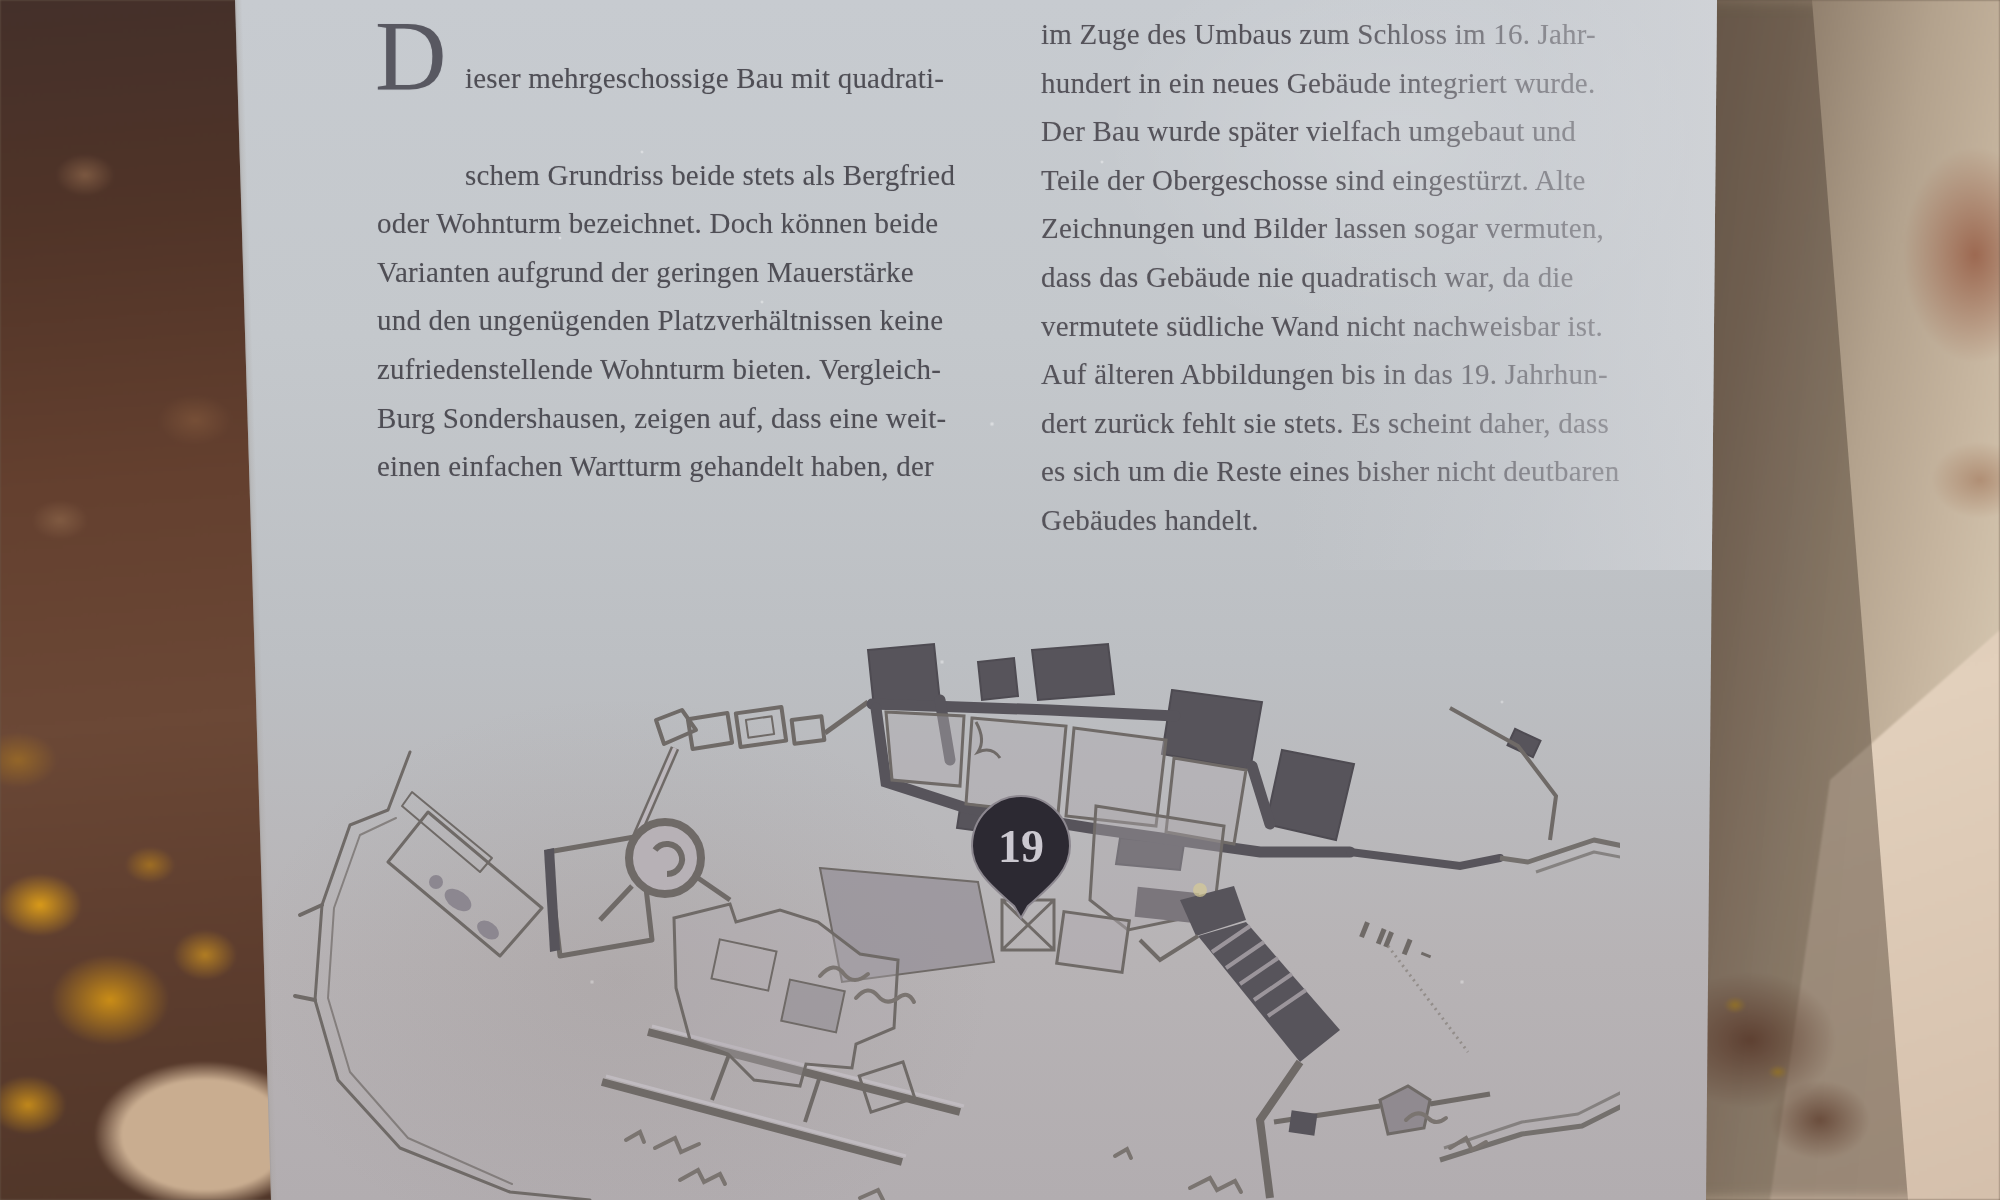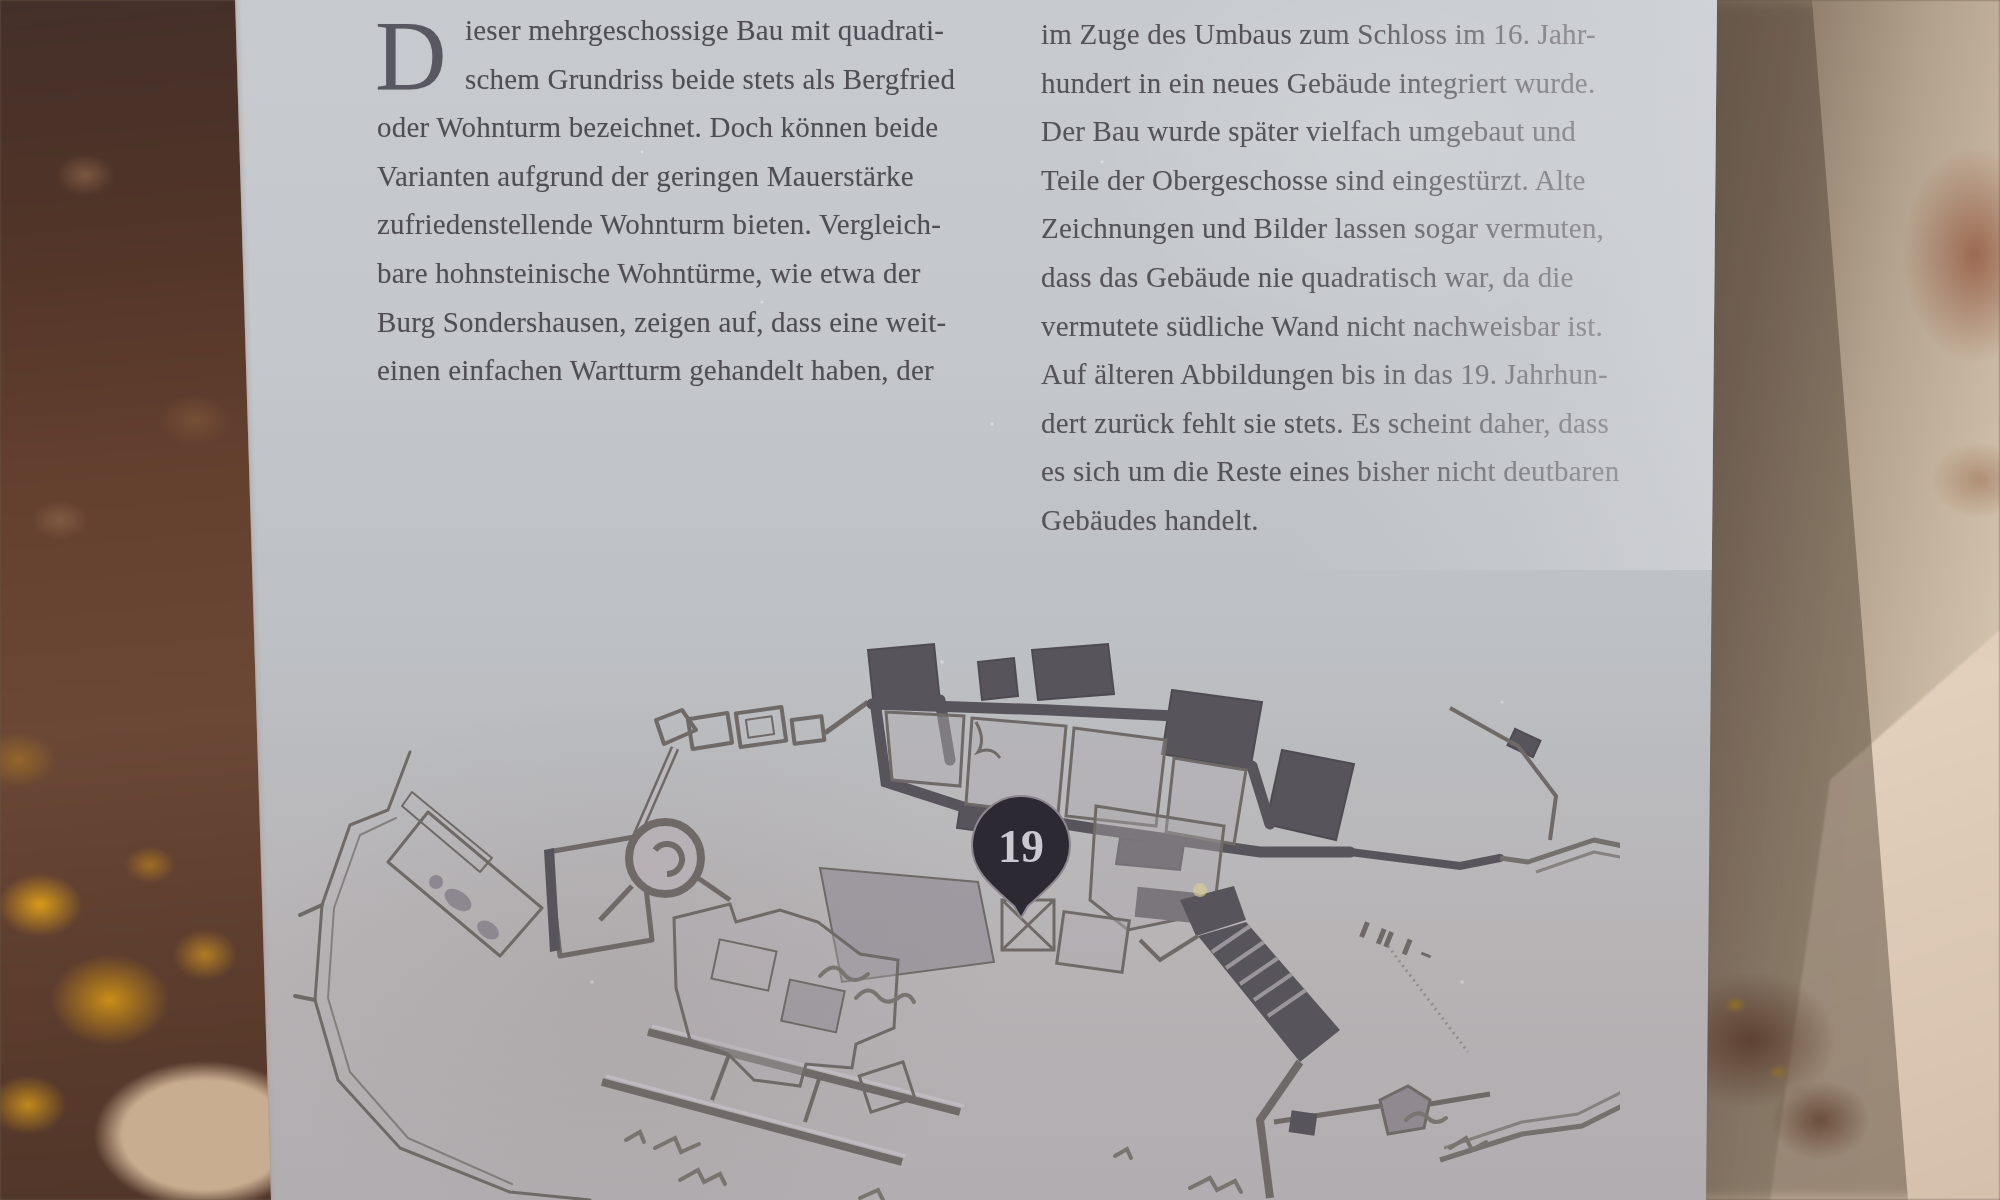--- a/index.html
+++ b/index.html
@@ -58,21 +58,21 @@
       radial-gradient(4px 4px at 1322px 332px, rgba(255,255,255,.7), transparent 65%),
       radial-gradient(3px 3px at 1102px 162px, rgba(255,255,255,.8), transparent 65%),
       radial-gradient(4px 4px at 942px 662px, rgba(255,255,255,.7), transparent 65%),
       radial-gradient(4px 4px at 1462px 982px, rgba(255,255,255,.65), transparent 65%),
       radial-gradient(4px 4px at 592px 982px, rgba(255,255,255,.6), transparent 65%);}
 
   
   .col{position:absolute;font-size:29px;letter-spacing:.2px;}
   .tline{height:48.6px;line-height:48.6px;white-space:nowrap;}
   .col-left{left:377px;top:6px;width:640px;color:#4f4e55;text-shadow:0 0 1px rgba(90,90,100,.3);}
-  .col-left .indent{padding-left:88px;}
+  .col-left .indent{padding-left:88px;margin-top:48px;}
   .dropcap{position:absolute;left:-2px;top:2px;font-size:99px;line-height:95px;color:#585861;}
   .col-right{left:1041px;top:10px;width:640px;color:#55535a;text-shadow:0 0 1px rgba(100,100,110,.28);}
   .glare-right{position:absolute;left:1290px;top:0;width:430px;height:570px;pointer-events:none;
     background:linear-gradient(90deg, rgba(201,205,210,0) 0%, rgba(205,208,213,.42) 55%, rgba(213,215,219,.62) 100%);}
 
   .map{position:absolute;left:260px;top:600px;width:1360px;height:600px;}
 </style>
 </head>
 <body>
 
@@ -90,22 +90,22 @@
 
   <div class="plaque">
     <div class="plaque-bevel"></div>
 
     <div class="col col-left">
       <div class="dropcap">D</div>
       <div class="tline indent">ieser mehrgeschossige Bau mit quadrati-</div>
       <div class="tline indent">schem Grundriss beide stets als Bergfried</div>
       <div class="tline">oder Wohnturm bezeichnet. Doch können beide</div>
       <div class="tline">Varianten aufgrund der geringen Mauerstärke</div>
+      <div class="tline">und den ungenügenden Platzverhältnissen keine</div>
       <div class="tline">zufriedenstellende Wohnturm bieten. Vergleich-</div>
-      <div class="tline">bare hohnsteinische Wohntürme, wie etwa der</div>
       <div class="tline">Burg Sondershausen, zeigen auf, dass eine weit-</div>
       <div class="tline">einen einfachen Wartturm gehandelt haben, der</div>
     </div>
 
     <div class="col col-right">
       <div class="tline">im Zuge des Umbaus zum Schloss im 16. Jahr-</div>
       <div class="tline">hundert in ein neues Gebäude integriert wurde.</div>
       <div class="tline">Der Bau wurde später vielfach umgebaut und</div>
       <div class="tline">Teile der Obergeschosse sind eingestürzt. Alte</div>
       <div class="tline">Zeichnungen und Bilder lassen sogar vermuten,</div>

